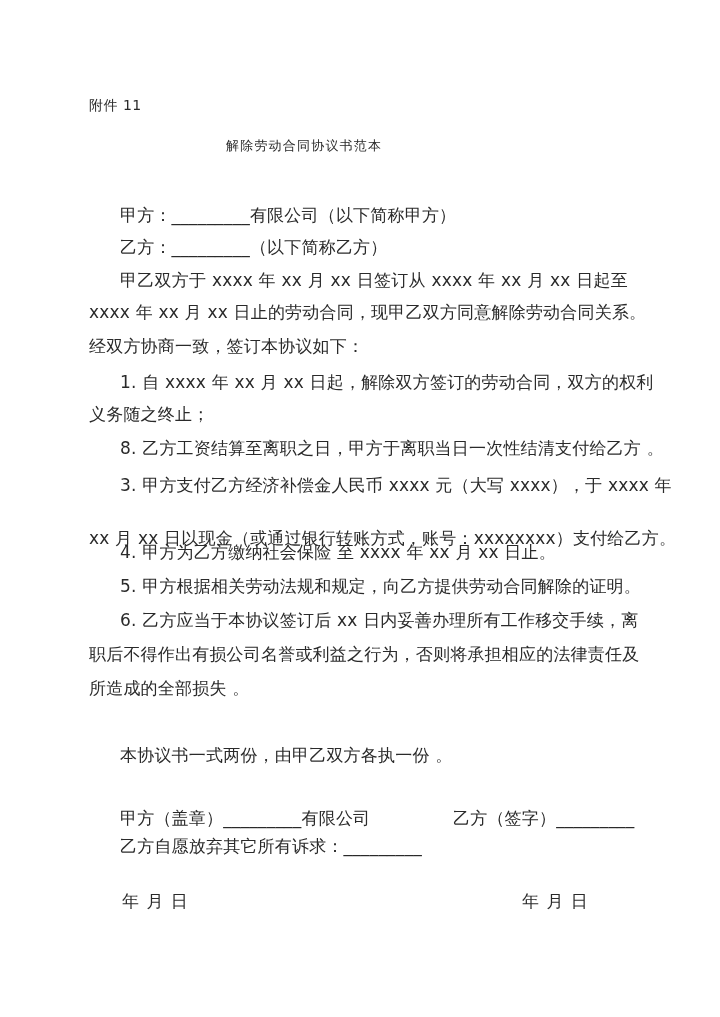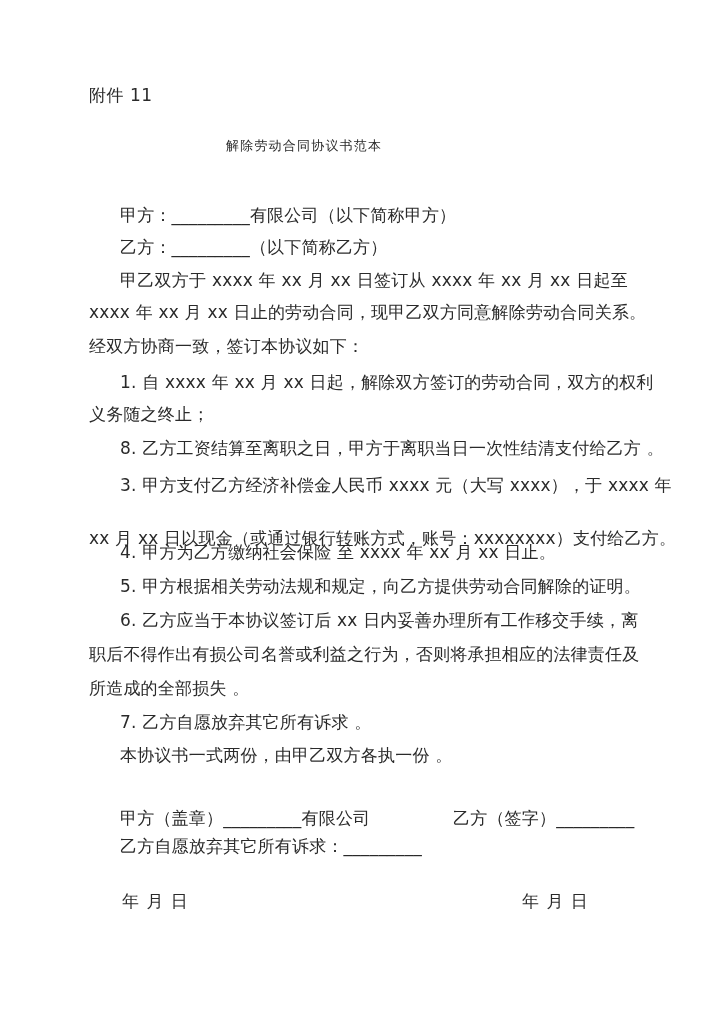--- a/index.html
+++ b/index.html
@@ -24,22 +24,22 @@
     }
     .line {
       position: absolute;
       white-space: nowrap;
       font-size: 17px;
       line-height: 20px;
       letter-spacing: 0.2px;
     }
     .attachment-label {
       left: 89px;
-      top: 85px;
-      font-size: 17px;
+      top: 95px;
+      font-size: 14px;
       letter-spacing: 0.5px;
     }
     .doc-title {
       left: 226px;
       top: 136px;
       font-size: 13px;
       letter-spacing: 1.2px;
     }
     .just {
       text-align: justify;
@@ -74,21 +74,20 @@
   <div class="line noind just" style="top:508px;margin-top:20px;">xx 月  xx 日以现金（或通过银行转账方式，账号：xxxxxxxx）支付给乙方。</div>
 
   <div class="line ind" style="top:542px;">4. 甲方为乙方缴纳社会保险 至 xxxx 年 xx 月  xx 日止。</div>
 
   <div class="line ind" style="top:576px;">5. 甲方根据相关劳动法规和规定，向乙方提供劳动合同解除的证明。</div>
 
   <div class="line ind just" style="top:610px;">6. 乙方应当于本协议签订后  xx 日内妥善办理所有工作移交手续，离</div>
   <div class="line noind just" style="top:644px;">职后不得作出有损公司名誉或利益之行为，否则将承担相应的法律责任及</div>
   <div class="line noind" style="top:678px;">所造成的全部损失 。</div>
 
-  <div class="line ind" style="top:712px;">7. 乙方自愿放弃其它所有诉求 。</div>
 
   <div class="line ind" style="top:745px;">本协议书一式两份，由甲乙双方各执一份 。</div>
 
   <div class="line" style="left:120px; top:808px;">甲方（盖章）_________有限公司</div>
   <div class="line" style="left:453px; top:808px;text-align:center;">乙方（签字）_________</div>
   <div class="line" style="left:120px; top:836px;">乙方自愿放弃其它所有诉求：_________</div>
 
   <div class="line" style="left:122px; top:891px; letter-spacing:1px;">年  月  日</div>
   <div class="line" style="left:522px; top:891px; letter-spacing:1px;">年  月  日</div>
 

